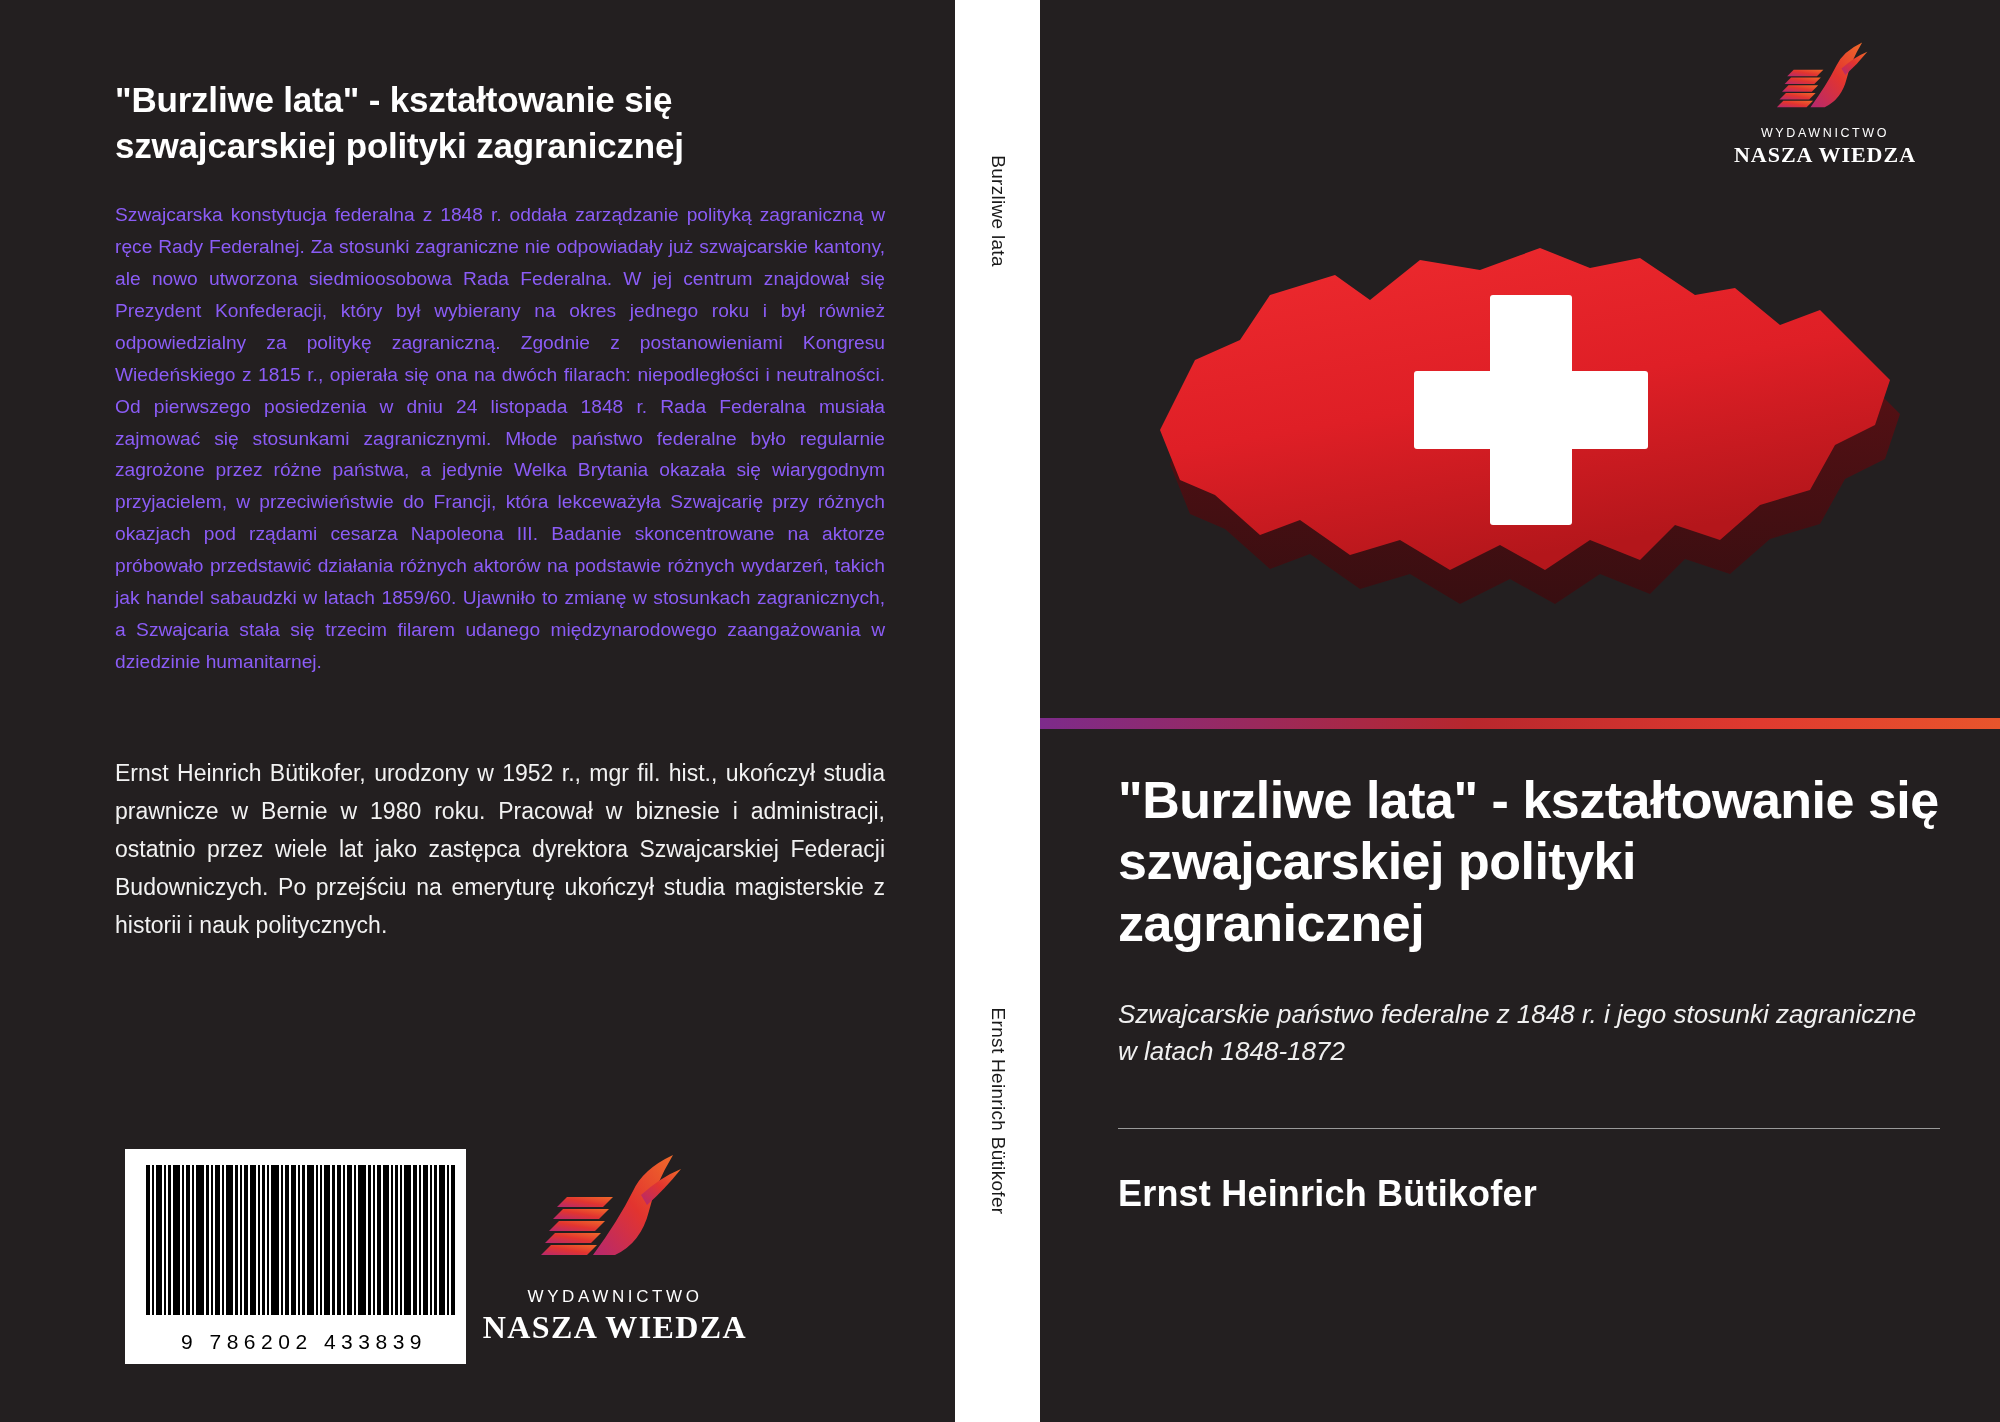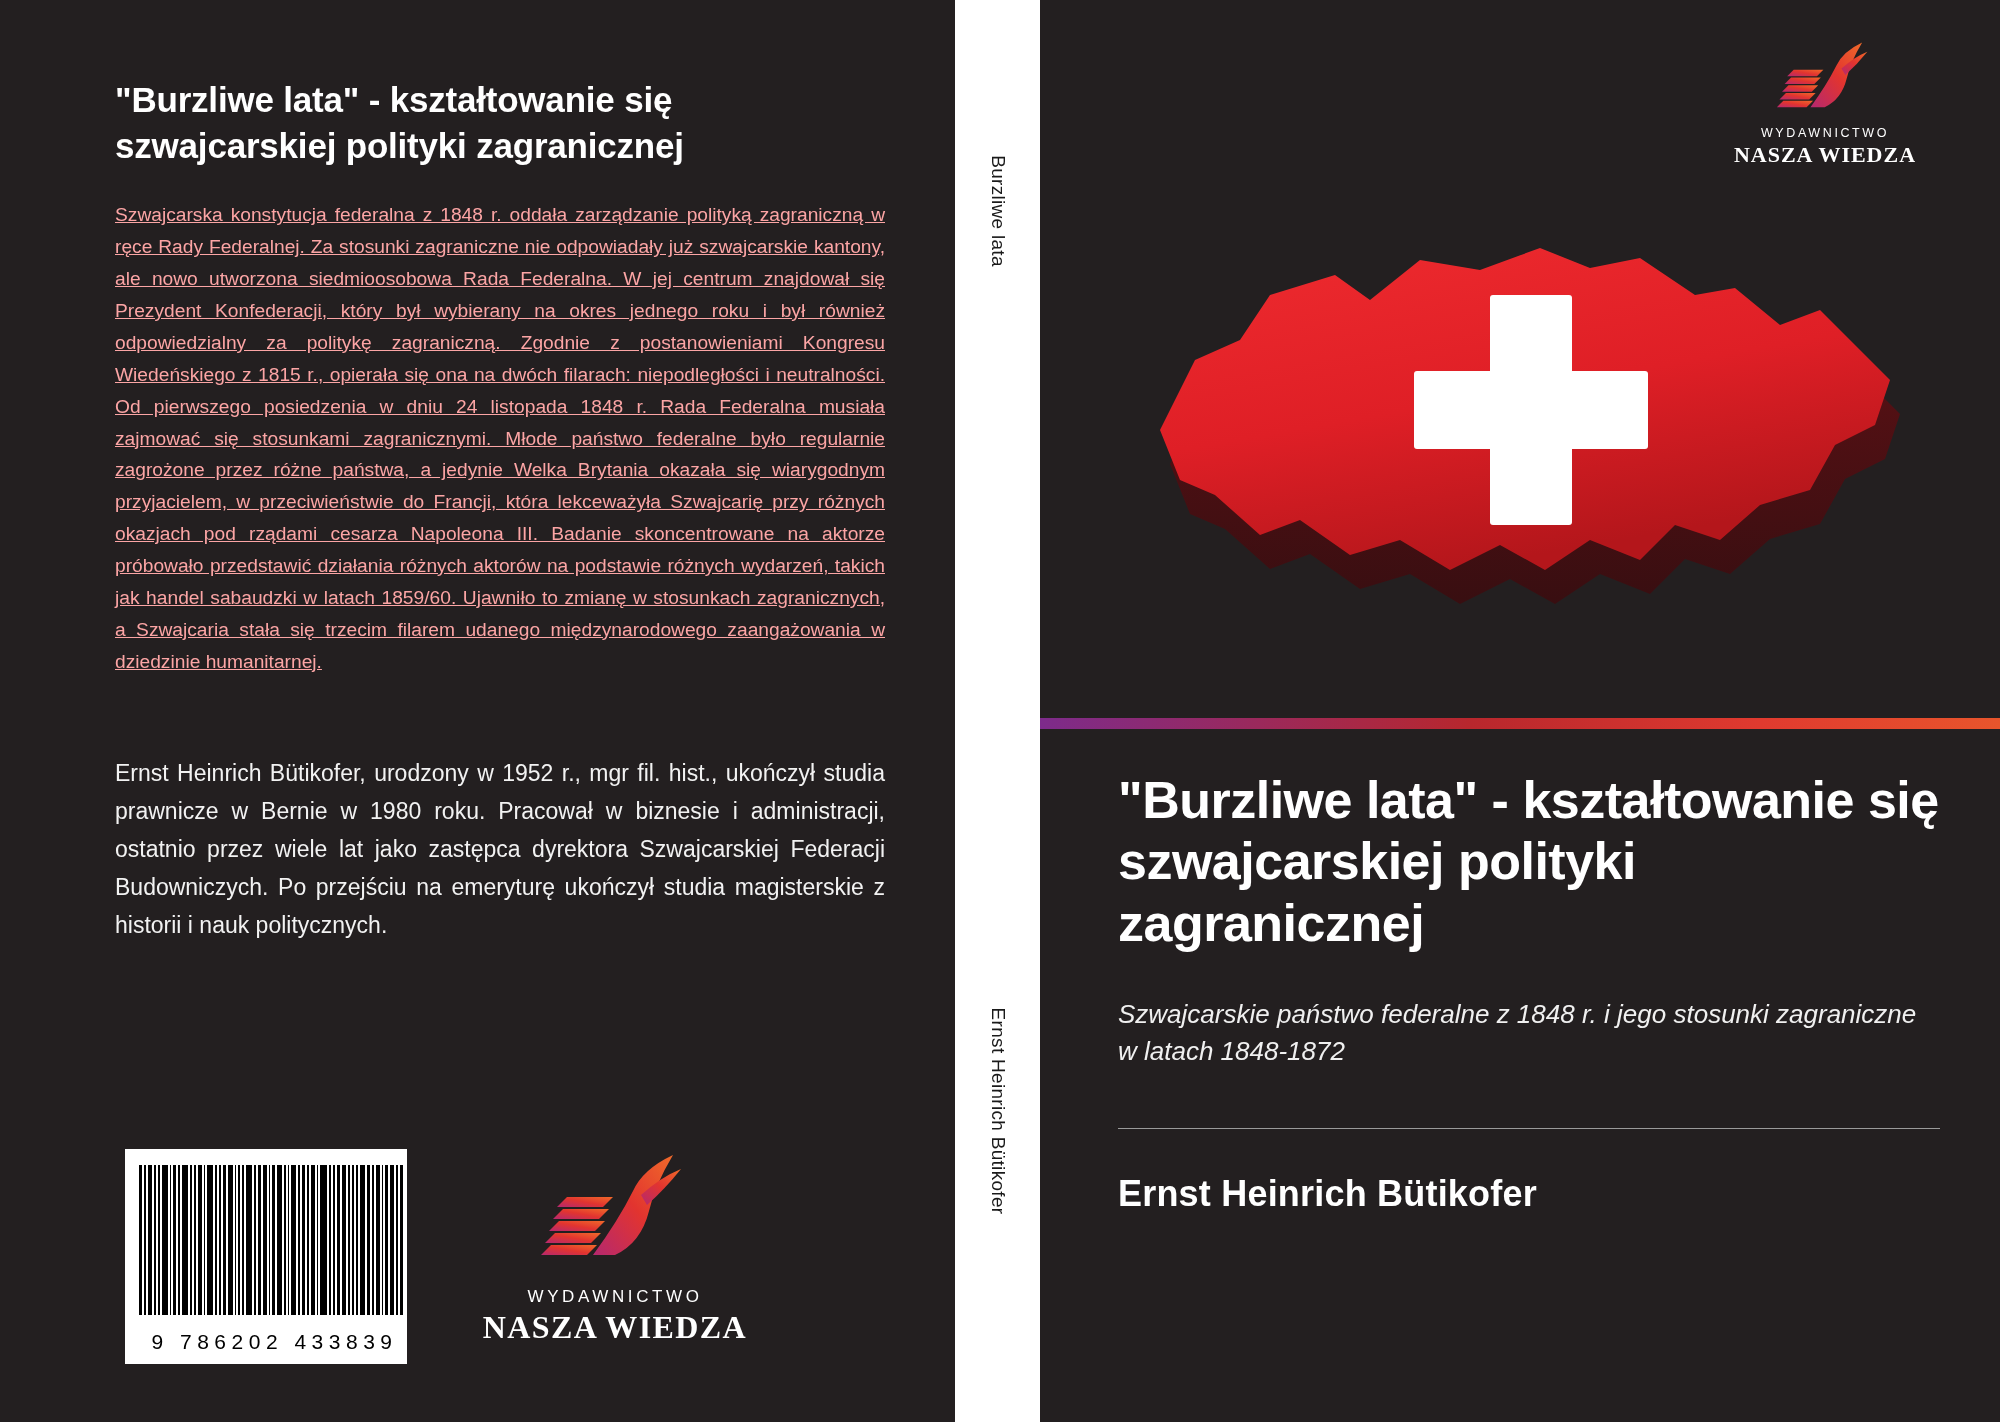--- a/index.html
+++ b/index.html
@@ -37,23 +37,22 @@
     font-weight: bold;
     line-height: 1.32;
     letter-spacing: -0.2px;
     margin: 17px 0 30px 0;
     color: #ffffff;
   }
   .back-desc {
     font-size: 19.2px;
     line-height: 1.66;
     text-align: justify;
-    color: #fca5a5;
+    color: #8b5cf6;
     margin: 0;
-    text-decoration: underline;
   }
   .back-bio {
     font-size: 23px;
     line-height: 1.66;
     text-align: justify;
     color: #f2f2f2;
     margin-top: 76px;
   }
 
   .back-bottom {
@@ -62,21 +61,21 @@
     right: 70px;
     bottom: 58px;
     height: 250px;
   }
 
   
   .barcode-box {
     position: absolute;
     left: 10px;
     bottom: 0;
-    width: 282px;
+    width: 341px;
     height: 215px;
     background: #ffffff;
     box-sizing: border-box;
     padding: 16px 2px 8px 14px;
     display: flex;
     flex-direction: column;
     align-items: center;
     justify-content: space-between;
   }
   .bars {

